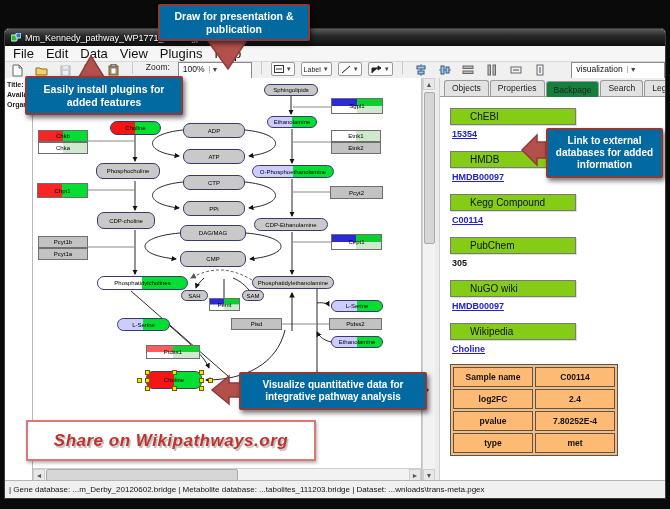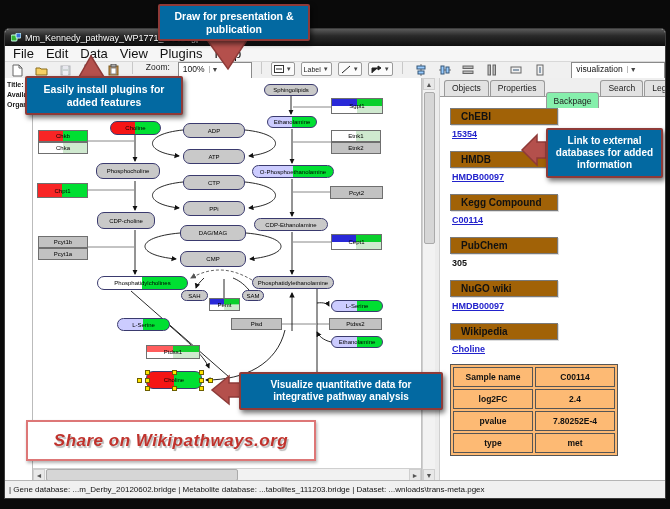--- a/index.html
+++ b/index.html
@@ -47,24 +47,24 @@
   .vscroll{width:12px;background:#f2f2f2;border-left:1px solid #cfcfcf;position:relative;}
   .hscroll{position:absolute;left:0;right:0;bottom:0;height:12px;background:#f2f2f2;border-top:1px solid #cfcfcf;display:flex;align-items:center;}
   .scr-arrow{width:12px;height:12px;font-size:7px;color:#555;display:flex;align-items:center;justify-content:center;background:#e8e8e8;border:1px solid #cfcfcf;box-sizing:border-box;}
   .thumb-h{height:10px;width:190px;background:#d6d6d6;border:1px solid #aaa;margin-left:1px;border-radius:2px;}
   .thumb-v{position:absolute;top:14px;left:1px;width:9px;height:150px;background:#d6d6d6;border:1px solid #aaa;border-radius:2px;}
   .splitter{width:4px;background:#ececec;border-right:1px solid #cfcfcf;}
   .panel{flex:1;background:#fff;display:flex;flex-direction:column;overflow:hidden;}
   .tabs{display:flex;background:#efefef;border-bottom:1px solid #9a9a9a;padding:2px 2px 0 4px;gap:1px;height:16px;}
   .tab{font-size:8.5px;color:#222;border:1px solid #9a9a9a;border-bottom:none;background:#e2e2e2;
     padding:2px 7px 1px;border-radius:3px 3px 0 0;}
-  .tab.active{background:#86efac;font-weight:normal;position:relative;top:12px;padding-top:3px;}
+  .tab.active{background:#15803d;font-weight:normal;position:relative;top:1px;padding-top:3px;}
   .panel-body{flex:1;padding:9px 10px;overflow:hidden;}
-  .hdr-box{display:inline-block;min-width:86px;border:1px solid #7a7a7a;background:#a16207;font-size:10px;
-    font-weight:bold;color:#111;padding:2px 10px;box-shadow:1px 1px 0 #ddd;}
+  .hdr-box{display:inline-block;min-width:86px;border:1px solid #7a7a7a;background:#84cc16;font-size:10px;
+    font-weight:normal;color:#111;padding:2px 19px;box-shadow:1px 1px 0 #ddd;}
   .sec{margin-bottom:10px;}
   .sec .val{margin:4px 0 0 2px;font-size:9px;font-weight:bold;color:#111;}
   .sec .val a{color:#2222cc;text-decoration:underline;margin-top:34px;}
   .exp-title{font-size:10px;font-weight:bold;margin:2px 0 10px;}
   .geneid{font-size:8px;font-weight:bold;margin-bottom:3px;}
   .exp-table{border-collapse:separate;border-spacing:2px;border:1px solid #555;background:#fdba74;}
   .exp-table td{border:1px solid #555;font-size:8.5px;font-weight:bold;text-align:center;
     width:76px;height:16px;color:#111;}
   .statusbar{position:absolute;left:0;right:0;bottom:0;height:17px;background:#f0f0f0;border-top:1px solid #b5b5b5;
     display:flex;align-items:center;font-size:8px;color:#111;padding-left:4px;white-space:nowrap;overflow:hidden;}
@@ -435,21 +435,21 @@
   </div>
 
   <div class="statusbar">
     <span>| Gene database: ...m_Derby_20120602.bridge | Metabolite database: ...tabolites_111203.bridge | Dataset: ...wnloads\trans-meta.pgex</span>
   </div>
 </div>
 
 <div class="callout" style="left:158px;top:4px;width:140px;height:33px;font-size:10.5px;padding:0 4px">Draw for presentation &amp; publication</div>
 <div class="callout" style="left:25px;top:76px;width:146px;height:35px;font-size:10.5px;padding:0 4px">Easily install plugins for added features</div>
 <div class="callout" style="left:546px;top:128px;width:105px;height:46px;font-size:10px;padding:0 4px">Link to external databases for added information</div>
-<div class="callout" style="left:239px;top:372px;width:160px;height:34px;font-size:10px;padding:0 20px">Visualize quantitative data for integrative pathway analysis</div>
+<div class="callout" style="left:239px;top:372px;width:160px;height:34px;font-size:10px;padding:0 12px">Visualize quantitative data for integrative pathway analysis</div>
 
 <svg class="pointer-layer" width="670" height="509">
   <g fill="#b4504c" stroke="#8e3a38" stroke-width="1.5">
     <polygon points="205,37 249,37 228,69"></polygon>
     <polygon points="79,77 104,77 91,56"></polygon>
     <polygon points="546,142 537,142 537,135 522,150 537,165 537,158 546,158"></polygon>
     <polygon points="240,383 229,383 229,376 212,390 229,404 229,397 240,397"></polygon>
     <polygon points="400,383 413,383 413,376 428,390 413,404 413,397 400,397"></polygon>
   </g>
 </svg>

